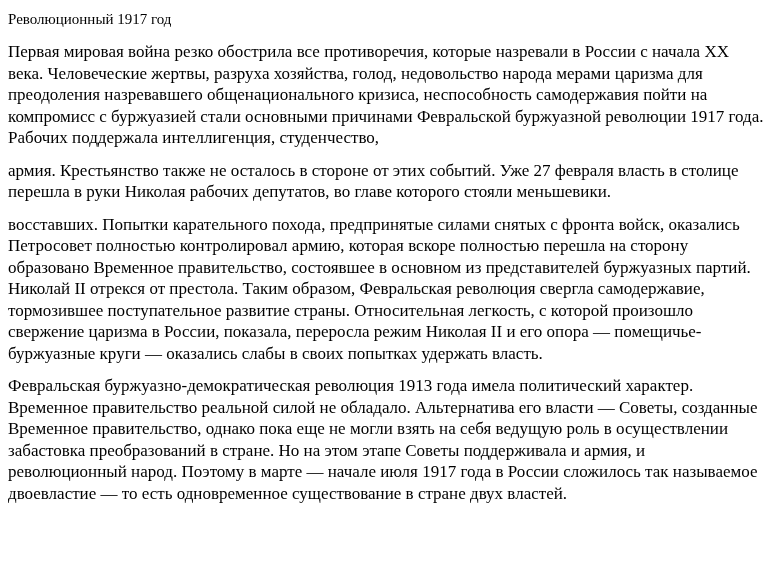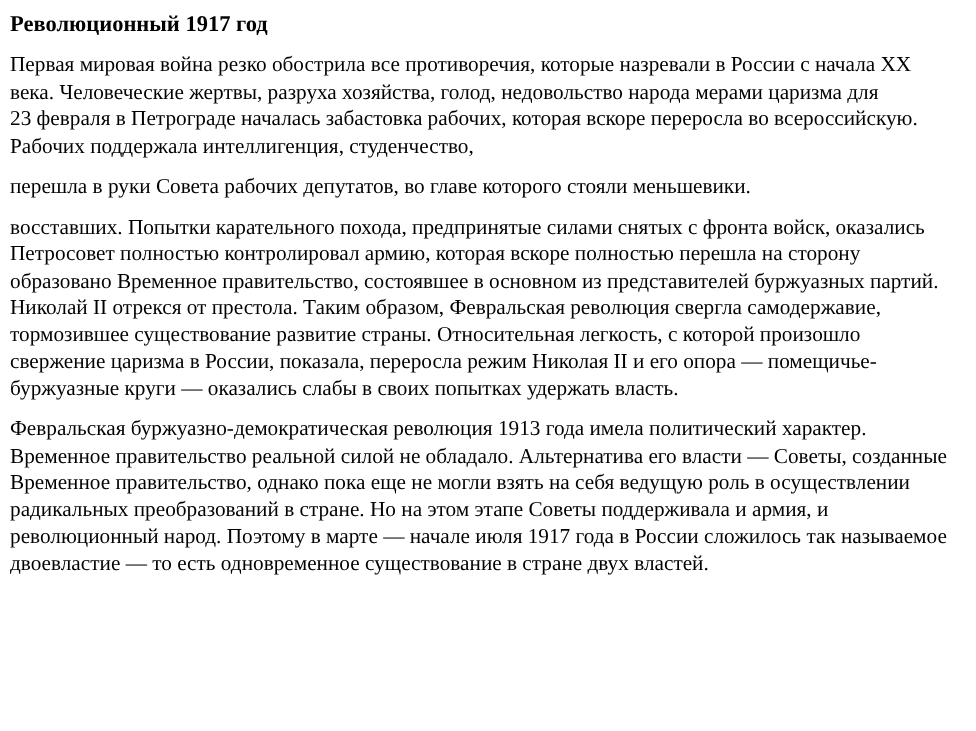--- a/index.html
+++ b/index.html
@@ -11,22 +11,22 @@
     width: 781px;
     height: 585px;
     overflow: hidden;
     font-family: "Liberation Serif", "DejaVu Serif", serif;
     color: #000000;
   }
   .page {
     padding: 8px 8px 0 8px;
   }
   .doc-title {
-    font-size: 18px;
-    font-weight: bold;
+    font-size: 15px;
+    font-weight: normal;
     line-height: 22px;
     margin: 0 0 11px 0;
     white-space: nowrap;
   }
   .paragraph {
     margin: 0 0 11px 0;
   }
   .text-line {
     font-size: 17px;
     line-height: 21.5px;
@@ -35,37 +35,39 @@
 </style>
 </head>
 <body>
 
 <div class="page">
   <p class="doc-title">Революционный 1917 год</p>
   <div id="paragraphs">
       <div class="paragraph">
         <div class="text-line">Первая мировая война резко обострила все противоречия, которые назревали в России с начала XX</div>
         <div class="text-line">века. Человеческие жертвы, разруха хозяйства, голод, недовольство народа мерами царизма для</div>
-        <div class="text-line">23 февраля в Петрограде началась забастовка рабочих, которая вскоре переросла во всероссийскую.</div>
+        <div class="text-line">преодоления назревавшего общенационального кризиса, неспособность самодержавия пойти на</div>
+        <div class="text-line">компромисс с буржуазией стали основными причинами Февральской буржуазной революции 1917 года.</div>
         <div class="text-line">Рабочих поддержала интеллигенция, студенчество,</div>
       </div>
       <div class="paragraph">
-        <div class="text-line">перешла в руки Совета рабочих депутатов, во главе которого стояли меньшевики.</div>
+        <div class="text-line">армия. Крестьянство также не осталось в стороне от этих событий. Уже 27 февраля власть в столице</div>
+        <div class="text-line">перешла в руки Николая рабочих депутатов, во главе которого стояли меньшевики.</div>
       </div>
       <div class="paragraph">
         <div class="text-line">восставших. Попытки карательного похода, предпринятые силами снятых с фронта войск, оказались</div>
         <div class="text-line">Петросовет полностью контролировал армию, которая вскоре полностью перешла на сторону</div>
         <div class="text-line">образовано Временное правительство, состоявшее в основном из представителей буржуазных партий.</div>
         <div class="text-line">Николай II отрекся от престола. Таким образом, Февральская революция свергла самодержавие,</div>
-        <div class="text-line">тормозившее существование развитие страны. Относительная легкость, с которой произошло</div>
+        <div class="text-line">тормозившее поступательное развитие страны. Относительная легкость, с которой произошло</div>
         <div class="text-line">свержение царизма в России, показала, переросла режим Николая II и его опора — помещичье-</div>
         <div class="text-line">буржуазные круги — оказались слабы в своих попытках удержать власть.</div>
       </div>
       <div class="paragraph">
         <div class="text-line">Февральская буржуазно-демократическая революция 1913 года имела политический характер.</div>
         <div class="text-line">Временное правительство реальной силой не обладало. Альтернатива его власти — Советы, созданные</div>
         <div class="text-line">Временное правительство, однако пока еще не могли взять на себя ведущую роль в осуществлении</div>
-        <div class="text-line">радикальных преобразований в стране. Но на этом этапе Советы поддерживала и армия, и</div>
+        <div class="text-line">забастовка преобразований в стране. Но на этом этапе Советы поддерживала и армия, и</div>
         <div class="text-line">революционный народ. Поэтому в марте — начале июля 1917 года в России сложилось так называемое</div>
         <div class="text-line">двоевластие — то есть одновременное существование в стране двух властей.</div>
       </div>
     </div>
 </div>
 
 </body></html>

